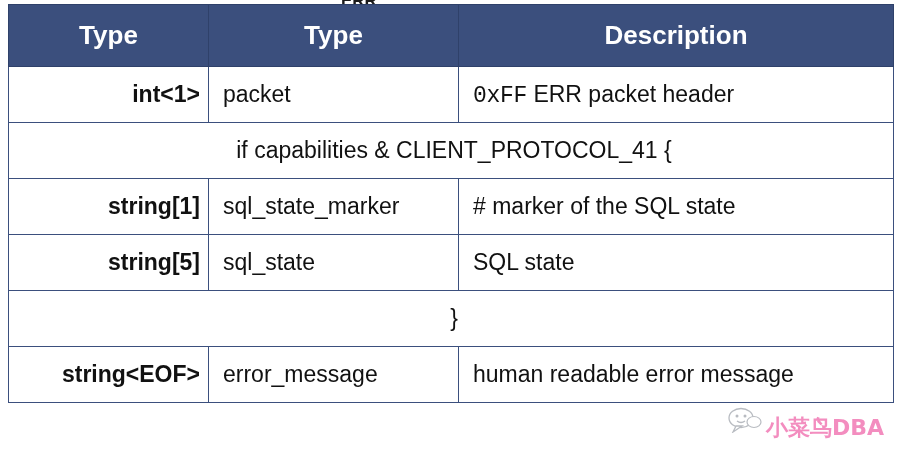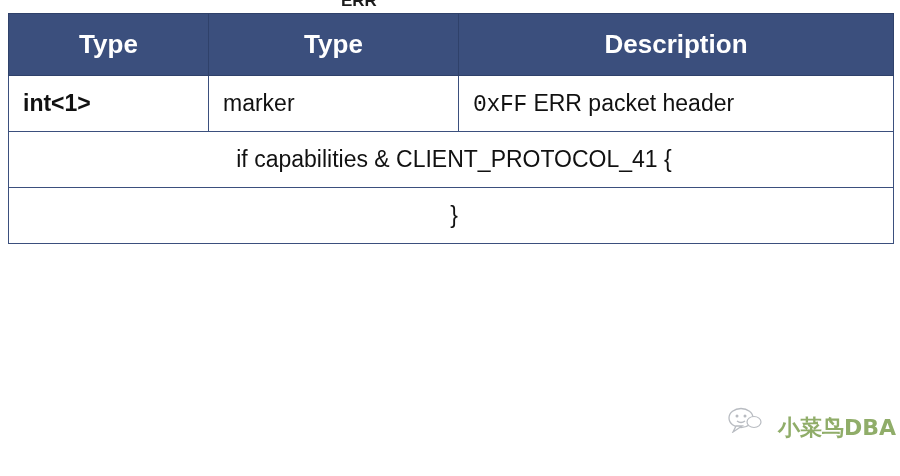--- a/index.html
+++ b/index.html
@@ -30,21 +30,21 @@
     font-size: 17px;
     font-weight: bold;
     color: #1b1b1b;
     letter-spacing: 0px;
     white-space: nowrap;
   }
 
   #packet-table {
     position: absolute;
     left: 8px;
-    top: 13px;
+    top: 4px;
     width: 885px;
     border-collapse: collapse;
     table-layout: fixed;
   }
   #packet-table col.c-type { width: 200px; }
   #packet-table col.c-name { width: 250px; }
   #packet-table col.c-desc { width: 435px; }
 
   #packet-table th,
   #packet-table td {
@@ -70,20 +70,21 @@
     color: #111111;
     padding-left: 14px;
     padding-right: 8px;
     white-space: nowrap;
     overflow: hidden;
   }
 
   td.type-cell {
     color: #3f5b93;
     font-weight: bold;
+    text-align: right;
   }
   td.span-cell {
     color: #111111;
     font-weight: normal;
     text-align: center;
   }
   .mono {
     font-family: "Liberation Mono", "DejaVu Sans Mono", monospace;
     font-size: 23px;
     letter-spacing: -0.3px;
@@ -101,25 +102,25 @@
   }
   #watermark .wm-bubble {
     position: absolute;
     left: 2px;
     top: 3px;
     width: 34px;
     height: 26px;
   }
   #watermark .wm-text {
     position: absolute;
-    left: 52px;
+    left: 40px;
     top: 9px;
     font-size: 22px;
     font-weight: bold;
-    color: #4d7c0f;
+    color: #ec4899;
     white-space: nowrap;
     text-shadow: 0 0 1px #ffffff, 1px 0 1px #ffffff, 0 1px 1px #ffffff, -1px 0 1px #ffffff;
     font-family: "DejaVu Sans", sans-serif;
   }
 </style>
 </head>
 <body>
 
 <div id="clipped-top">
   <span class="frag">ERR</span>
@@ -134,28 +135,43 @@
   <thead>
     <tr>
       <th>Type</th>
       <th>Type</th>
       <th>Description</th>
     </tr>
   </thead>
   <tbody id="table-body">
       <tr>
         <td class="type-cell">int&lt;1&gt;</td>
-        <td>marker</td>
+        <td>packet</td>
         <td><span class="mono">0xFF</span> ERR packet header</td>
       </tr>
       <tr>
         <td colspan="3" class="span-cell">if capabilities &amp; CLIENT_PROTOCOL_41 {</td>
       </tr>
       <tr>
+        <td class="type-cell">string[1]</td>
+        <td>sql_state_marker</td>
+        <td># marker of the SQL state</td>
+      </tr>
+      <tr>
+        <td class="type-cell">string[5]</td>
+        <td>sql_state</td>
+        <td>SQL state</td>
+      </tr>
+      <tr>
         <td colspan="3" class="span-cell">}</td>
+      </tr>
+      <tr>
+        <td class="type-cell">string&lt;EOF&gt;</td>
+        <td>error_message</td>
+        <td>human readable error message</td>
       </tr>
     </tbody>
 </table>
 
 <div id="watermark">
   <svg class="wm-bubble" viewBox="0 0 34 26">
     <ellipse cx="13" cy="11" rx="12" ry="9.5" fill="#ffffff" stroke="#8d939c" stroke-width="1.3"></ellipse>
     <path d="M8 19 L5 25 L14 19 Z" fill="#ffffff" stroke="#8d939c" stroke-width="1.3"></path>
     <circle cx="9" cy="9" r="1.5" fill="#8d939c"></circle>
     <circle cx="17" cy="9" r="1.5" fill="#8d939c"></circle>

